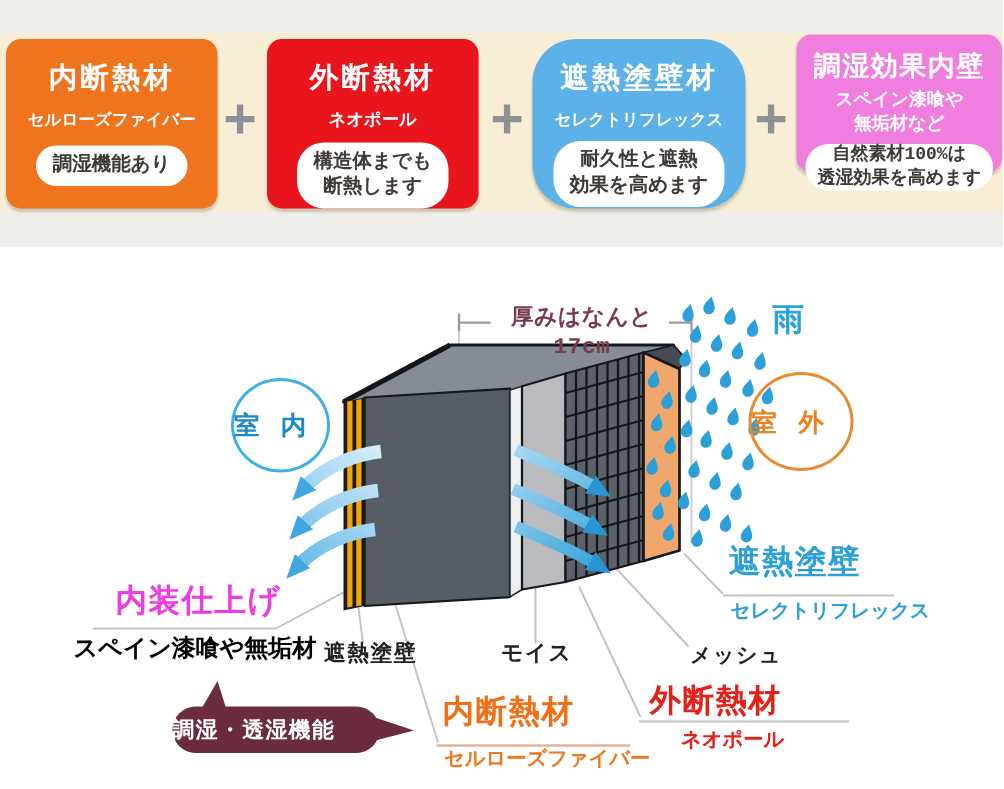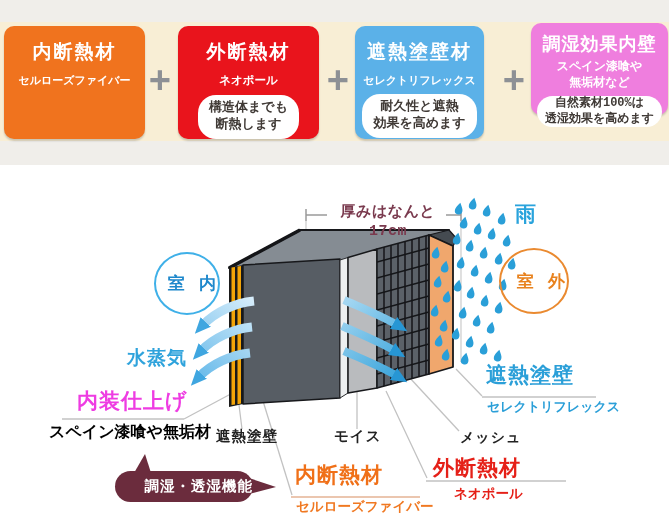--- a/index.html
+++ b/index.html
@@ -13,28 +13,28 @@
   .card-sub{font-weight:bold;font-size:11.5px;margin-top:9px;white-space:pre-line;line-height:1.3;}
   .badge{background:#fff;border-radius:18px;margin-top:9px;padding:5px 11px;
          color:#403a36;font-weight:bold;font-size:13px;line-height:1.3;white-space:pre-line;}
   .plus{position:absolute;width:36px;text-align:center;color:#8d9095;
         font-size:38px;font-weight:bold;line-height:1;}
   .diagram{position:absolute;left:0;top:165px;width:669px;height:361px;background:#ffffff;}
   svg.overlay{position:absolute;left:0;top:0;width:669px;height:526px;}
   .lbl{position:absolute;font-weight:bold;white-space:pre-line;line-height:1.25;}
   .dim-label{left:326px;top:204px;width:124px;font-size:15px;color:#7a3a4e;letter-spacing:0.5px;text-align:center;}
   .rain-label{left:515px;top:203px;font-size:21px;color:#29a3dc;}
-  .circle{position:absolute;border-radius:50%;display:flex;align-items:center;justify-content:flex-end;}
+  .circle{position:absolute;border-radius:50%;display:flex;align-items:center;justify-content:flex-start;}
   .indoor{left:154px;top:252px;width:62px;height:59px;border:2.5px solid #3fb0e8;color:#1e88cc;font-size:17px;font-weight:bold;letter-spacing:2px;}
   .outdoor{left:499px;top:248px;width:66px;height:62px;border:2.5px solid #ea8a30;color:#e8821e;font-size:17px;font-weight:bold;letter-spacing:2px;}
   .vapor-label{left:127px;top:348px;font-size:19px;color:#2fa3dc;letter-spacing:1px;}
   .finish-title{left:77px;top:390px;font-size:21px;color:#ee3ce2;letter-spacing:1px;}
   .finish-sub{left:49px;top:423px;font-size:16px;color:#000000;}
   .bubble{position:absolute;left:115px;top:471px;width:138px;height:31px;background:#6b2c3d;border-radius:17px;
-          display:flex;align-items:center;justify-content:flex-end;color:#fff;font-size:14.5px;font-weight:bold;letter-spacing:1px;}
+          display:flex;align-items:center;justify-content:flex-start;color:#fff;font-size:14.5px;font-weight:bold;letter-spacing:1px;}
   .base-label{left:216px;top:428px;font-size:14.5px;color:#222;letter-spacing:1px;}
   .mois-label{left:334px;top:428px;font-size:14.5px;color:#222;letter-spacing:1px;}
   .mesh-label{left:460px;top:430px;font-size:14px;color:#222;letter-spacing:1px;}
   .inner-title{left:295px;top:464px;font-size:21px;color:#f07018;letter-spacing:1px;}
   .inner-sub{left:296px;top:500px;font-size:13.5px;color:#f07821;}
   .outer-title{left:433px;top:457px;font-size:21px;color:#e52018;letter-spacing:1px;}
   .outer-sub{left:454px;top:487px;font-size:13.5px;color:#e52018;}
   .shield-title{left:486px;top:364px;font-size:21px;color:#2b9fd8;letter-spacing:1px;}
   .shield-sub{left:487px;top:400px;font-size:13px;color:#2b9fd8;}
 </style>
@@ -42,32 +42,33 @@
 <body>
 
 <div class="page">
 
   <div class="top-section">
     <div class="band"></div>
 
     <div class="card" style="left:4px;top:26px;width:141px;height:113px;background:#f0731e;">
       <div class="card-title">内断熱材</div>
       <div class="card-sub" style="font-size:11px;">セルローズファイバー</div>
+      <div class="badge">調湿機能あり</div>
     </div>
     <div class="plus" style="left:142px;top:64px;">+</div>
 
     <div class="card" style="left:178px;top:26px;width:141px;height:113px;background:#e9141c;">
       <div class="card-title">外断熱材</div>
       <div class="card-sub">ネオポール</div>
       <div class="badge" style="margin-top:6px;">構造体までも
 断熱します</div>
     </div>
     <div class="plus" style="left:320px;top:64px;">+</div>
 
-    <div class="card" style="left:355px;top:26px;width:129px;height:113px;background:#5bb1e8;">
+    <div class="card" style="left:355px;top:26px;width:142px;height:113px;background:#5bb1e8;border-radius:29px;">
       <div class="card-title">遮熱塗壁材</div>
       <div class="card-sub" style="font-size:11px;">セレクトリフレックス</div>
       <div class="badge" style="margin-top:6px;">耐久性と遮熱
 効果を高めます</div>
     </div>
     <div class="plus" style="left:496px;top:64px;">+</div>
 
     <div class="card" style="left:531px;top:23px;width:137px;height:92px;background:#ef7ede;">
       <div class="card-title" style="font-size:18px;letter-spacing:1px;margin-top:9px;">調湿効果内壁</div>
       <div class="card-sub" style="margin-top:4px;font-size:12px;">スペイン漆喰や
@@ -198,21 +199,20 @@
   <div class="lbl dim-label">厚みはなんと17cm</div>
   <div class="lbl rain-label">雨</div>
 
   <div class="circle indoor">
     <span>室 内</span>
   </div>
   <div class="circle outdoor">
     <span>室 外</span>
   </div>
 
-  <div class="lbl vapor-label">水蒸気</div>
 
   <div class="lbl finish-title">内装仕上げ</div>
   <div class="lbl finish-sub">スペイン漆喰や無垢材</div>
 
   <div class="bubble">
     <span>調湿・透湿機能</span>
   </div>
 
   <div class="lbl base-label">遮熱塗壁</div>
   <div class="lbl mois-label">モイス</div>

